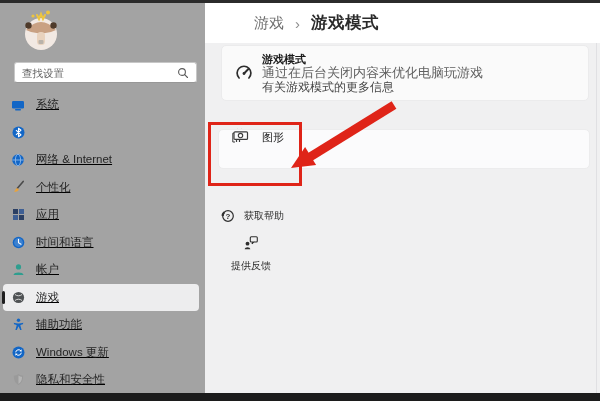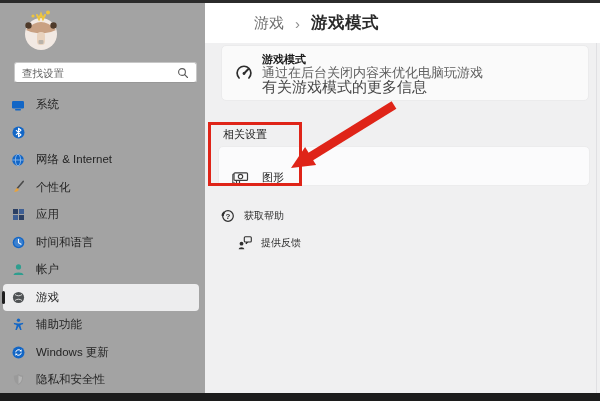--- a/index.html
+++ b/index.html
@@ -14,21 +14,21 @@
   
   .sidebar{position:absolute;left:0;top:3px;width:205px;height:390px;background:#a3a3a3;}
   .avatar{position:absolute;left:20px;top:5px;width:42px;height:46px;}
   .searchbox{position:absolute;left:14px;top:59px;width:183px;height:21px;background:#fff;
     border:1px solid #c7c7c7;border-bottom-color:#979797;border-radius:3px;
     display:flex;align-items:center;padding:0 7px;}
   .searchbox input{flex:1;border:none;outline:none;font-size:10.5px;color:#444;background:transparent;padding:0;}
   .searchbox input::placeholder{color:#5f5f5f;opacity:1;}
   .search-ic{display:flex;align-items:center;}
 
-  .nav{position:absolute;left:0;top:88px;width:205px;}
+  .nav{position:absolute;left:0;top:88px;width:205px;text-decoration:underline;}
   .nav-item{position:relative;display:flex;align-items:center;gap:11px;height:27.5px;
     margin:0 6px 0 3px;padding-left:8px;border-radius:4px;cursor:default;}
   .nav-item.selected{background:#ededee;}
   .nav-item.selected::before{content:"";position:absolute;left:-1px;top:7px;width:3px;height:13px;
     background:#1f1f1f;border-radius:2px;}
   .nav-icon{width:14px;height:14px;display:flex;align-items:center;justify-content:center;flex:0 0 14px;}
   .nav-label{font-size:11.5px;color:#252525;white-space:nowrap;}
 
   
   .breadcrumb{position:absolute;left:254px;top:12px;display:flex;align-items:center;gap:11px;}
@@ -38,32 +38,32 @@
 
   
   .content-bg{position:absolute;left:205px;top:43px;width:395px;height:350px;background:#f0f0f1;}
 
   .gm-card{position:absolute;left:221px;top:45px;width:368px;height:56px;background:#fafafa;
     border:1px solid #ebebec;border-radius:5px;}
   .gm-icon{position:absolute;left:13px;top:18px;}
   .gm-text{position:absolute;left:40px;top:6px;}
   .gm-title{font-size:11px;font-weight:bold;color:#1b1b1b;line-height:14px;}
   .gm-desc{font-size:13px;color:#5f5f5f;line-height:14px;}
-  .gm-link{font-size:15px;color:#474747;line-height:14px;cursor:pointer;}
+  .gm-link{font-size:12px;color:#474747;line-height:14px;cursor:pointer;}
 
   .related-heading{position:absolute;left:223px;top:127px;font-size:11px;font-weight:normal;color:#1b1b1b;}
 
-  .gfx-card{position:absolute;left:218px;top:146px;width:372px;height:40px;background:#fbfbfc;
-    border:1px solid #ececed;border-radius:5px;display:flex;align-items:flex-end;gap:13px;padding-left:13px;cursor:pointer;}
+  .gfx-card{position:absolute;left:218px;top:129px;width:372px;height:40px;background:#fbfbfc;
+    border:1px solid #ececed;border-radius:5px;display:flex;align-items:flex-start;gap:13px;padding-left:13px;cursor:pointer;}
   .gfx-label{font-size:11px;color:#202020;}
 
   .foot-link{position:absolute;display:flex;align-items:center;gap:9px;cursor:pointer;}
   .foot-link .fl-label{font-size:10px;color:#303030;}
   #foot-0{left:221px;top:209px;}
-  #foot-1{left:238px;top:236px;}
+  #foot-1{left:231px;top:236px;flex-direction:column;}
 
   
   .annot-box{position:absolute;left:208px;top:122px;width:94px;height:64px;
     border:3px solid #df2418;z-index:40;pointer-events:none;}
   .annot-arrow{position:absolute;left:0;top:0;z-index:41;pointer-events:none;}
 </style>
 </head>
 <body>
 
 <div id="screen">

